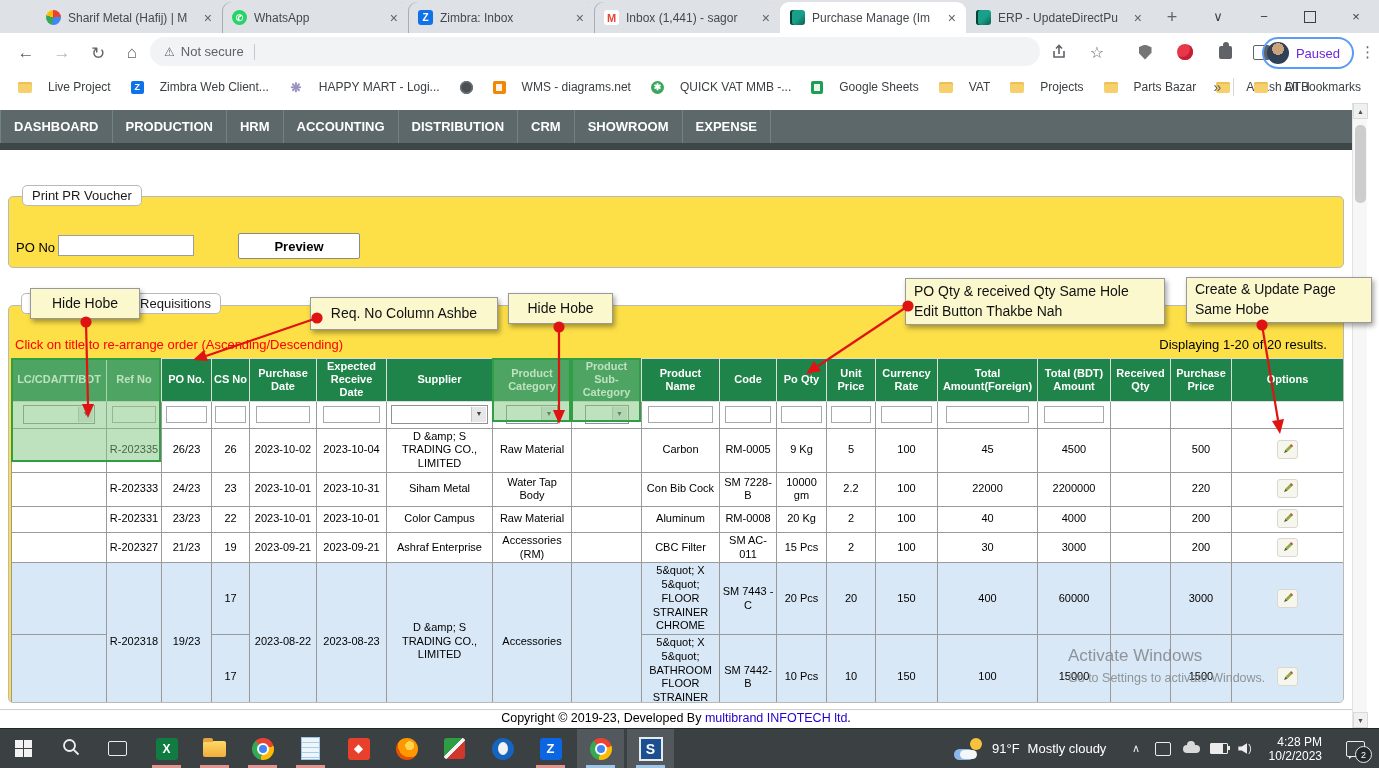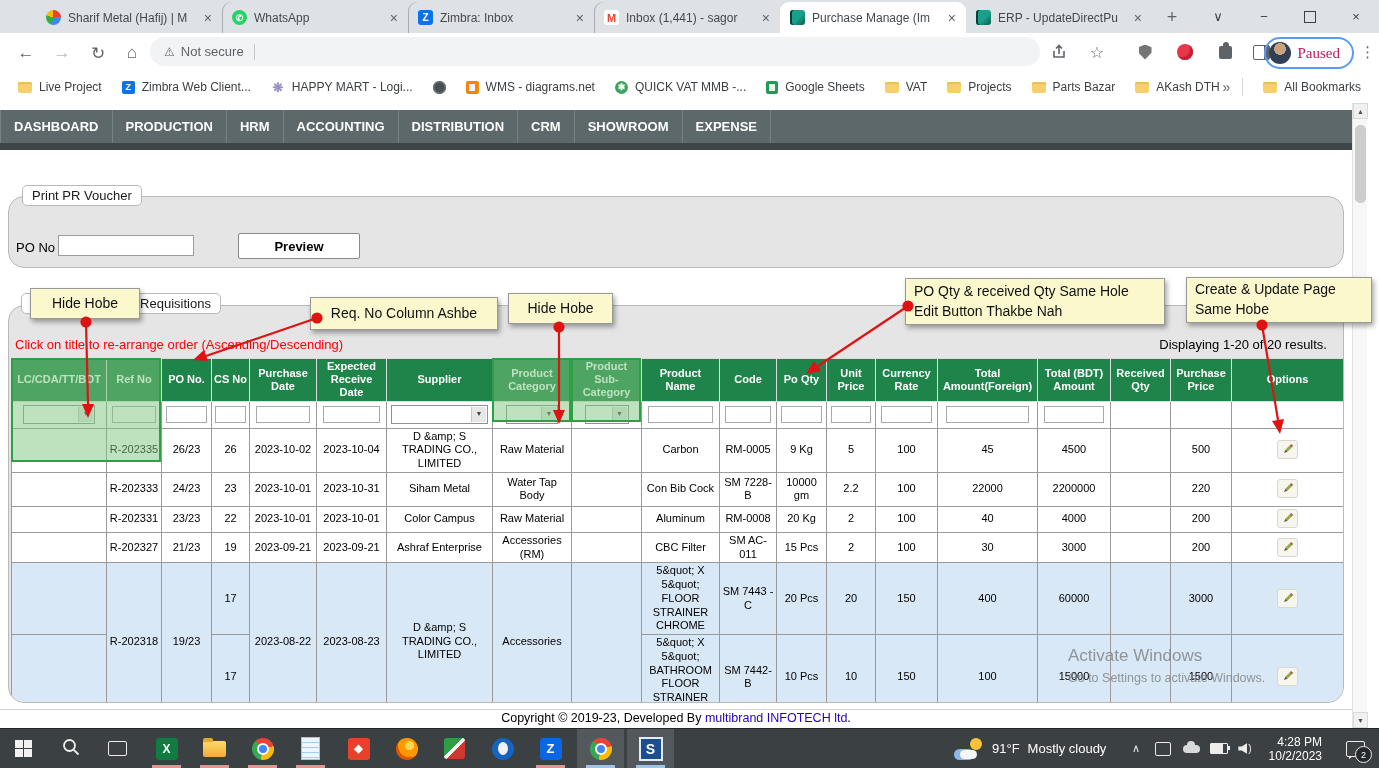--- a/index.html
+++ b/index.html
@@ -38,26 +38,26 @@
   .tbicon{position:absolute;top:9px;width:22px;height:20px;display:flex;align-items:center;justify-content:center;color:#5f6368;}
   .shield{width:13px;height:15px;background:#757575;clip-path:polygon(50% 0,100% 18%,100% 55%,50% 100%,0 55%,0 18%);}
   .redext{width:16px;height:16px;border-radius:50%;background:#e8374a;box-shadow:inset -3px -3px 0 #c81e33;}
   .puzzle{width:13px;height:13px;background:#5f6368;border-radius:2px;position:relative;}
   .puzzle .bump{position:absolute;top:-4px;left:4px;width:6px;height:6px;border-radius:50%;background:#5f6368;}
   .sbar{width:15px;height:13px;border:1.6px solid #5f6368;border-radius:2px;position:relative;}
   .sbar .fill{position:absolute;right:0;top:0;bottom:0;width:5px;background:#5f6368;}
   #profile{position:absolute;right:25px;top:4px;height:28px;border:2px solid #5b9bf8;border-radius:16px;
            display:flex;align-items:center;padding:0 12px 0 3px;gap:7px;}
   #avatar{width:22px;height:22px;border-radius:50%;background:radial-gradient(circle at 50% 32%,#caa27c 0 31%,#2f4057 32%);}
-  #profile .ptxt{font-size:15px;color:#be185d;font-family:Liberation Serif, serif;}
+  #profile .ptxt{font-size:13px;color:#6d28d9;}
   #kebab{position:absolute;right:4px;top:10px;font-size:15px;color:#5f6368;}
 
   #bmbar{position:absolute;left:0;top:71px;width:1379px;height:32px;background:#fff;display:flex;align-items:center;}
   #bmleft{display:flex;align-items:center;margin-left:10px;gap:4px;}
-  .bm{display:flex;align-items:center;gap:7px;font-size:12px;color:#3c4043;padding:3px 8px;border-radius:4px;white-space:nowrap;}
+  .bm{display:flex;align-items:center;gap:16px;font-size:12px;color:#3c4043;padding:3px 8px;border-radius:4px;white-space:nowrap;}
   .bmi{width:14px;height:13px;flex:none;display:flex;align-items:center;justify-content:center;font-size:9px;font-weight:bold;color:#fff;}
   .bmi-folder{background:#f6d06c;border-radius:2px;height:11px;position:relative;box-shadow:inset 0 2px 0 #eec052;}
   .bmi-zimbra{background:#1072E8;border-radius:2px;width:13px;}
   .bmi-flower{color:#9b8fc4;font-size:13px;}
   .bmi-globe{background:#4a4f54;border-radius:50%;width:13px;height:13px;box-shadow:inset 0 0 0 1.5px #6a7075;}
   .bmi-diagrams{background:#F08705;border-radius:2px;width:13px;}
   .bmi-gear-green{background:#3BA55D;border-radius:50%;width:13px;height:13px;font-size:9px;}
   .bmi-sheets{background:#1D9E57;border-radius:2px;width:12px;}
   .bmi .inner{width:6px;height:7px;background:#fff;opacity:.9;}
   #bmright{position:absolute;right:10px;top:0;height:32px;display:flex;align-items:center;gap:12px;}
@@ -69,21 +69,21 @@
   .navrow{display:flex;background:#5d686a;}
   #navrow1{height:33px;}
   #navrow2{height:27px;}
   .nitem{color:#fff;font-weight:bold;font-size:13px;display:flex;align-items:center;padding:0 13px;
          border-right:1px solid #75называ8284;border-right:1px solid #758284;white-space:nowrap;}
   #navrow1 .nitem:first-child,#navrow2 .nitem:first-child{border-left:1px solid #758284;}
   .nitem.orange{background:#e8740e;}
   #navstrip{height:7px;background:#3e4748;}
 
   
-  .fieldset{position:absolute;border:1px solid #b9b9b9;border-radius:16px;background:#e5e5e5;box-sizing:border-box;}
+  .fieldset{position:absolute;border:1px solid #b9b9b9;border-radius:5px;background:#fde047;box-sizing:border-box;}
   .legend{position:absolute;top:-12px;left:13px;background:#fff;border:1px solid #b9b9b9;border-radius:5px;
           padding:2px 9px;font-size:13px;color:#1a1a1a;white-space:nowrap;z-index:3;}
   #fs-voucher{left:8px;top:196px;width:1336px;height:72px;}
   #fs-manage{left:8px;top:305px;width:1336px;height:398px;overflow:hidden;}
   #po-label{position:absolute;left:7px;top:43px;font-size:13px;color:#000;}
   #po-input{position:absolute;left:49px;top:38px;width:128px;height:19px;border:1px solid #9d9d9d;font-size:12px;padding:0 3px;}
   #preview-btn{position:absolute;left:229px;top:36px;width:122px;height:26px;background:#fff;border:1px solid #8a8a8a;
                border-radius:2px;font-weight:bold;font-size:13px;font-family:"Liberation Sans",sans-serif;}
   #sort-hint{position:absolute;left:6px;top:31px;color:#f00;font-size:13px;}
   #results-info{position:absolute;right:16px;top:31px;color:#000;font-size:13px;}

